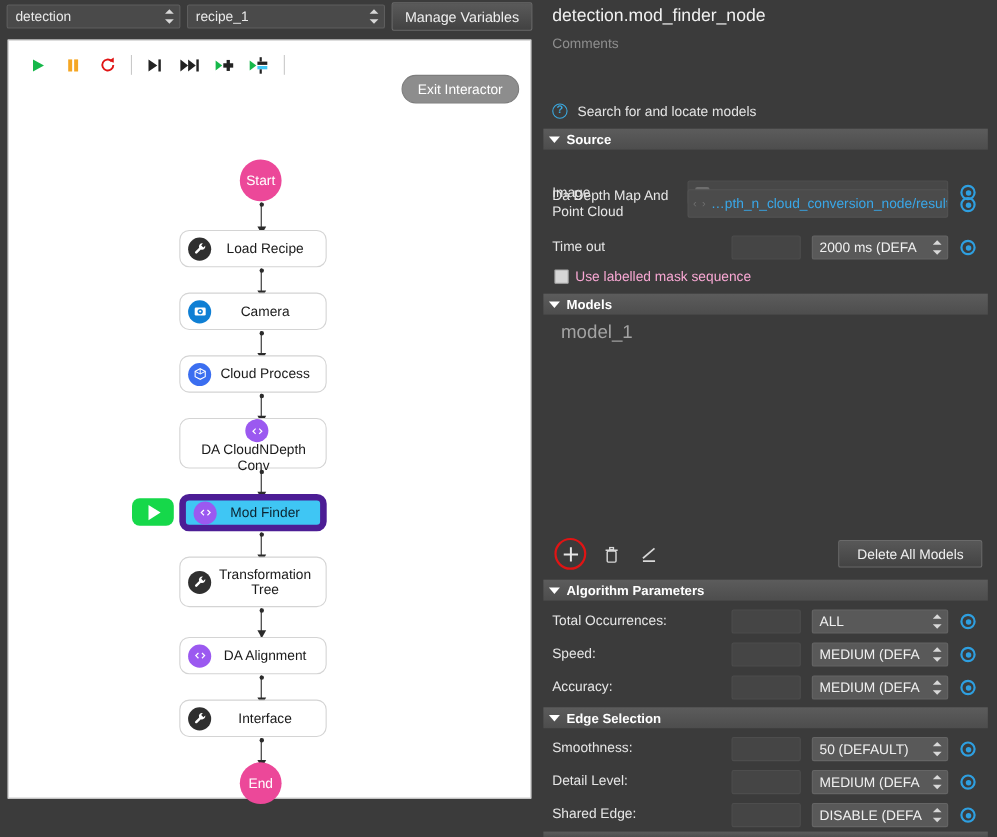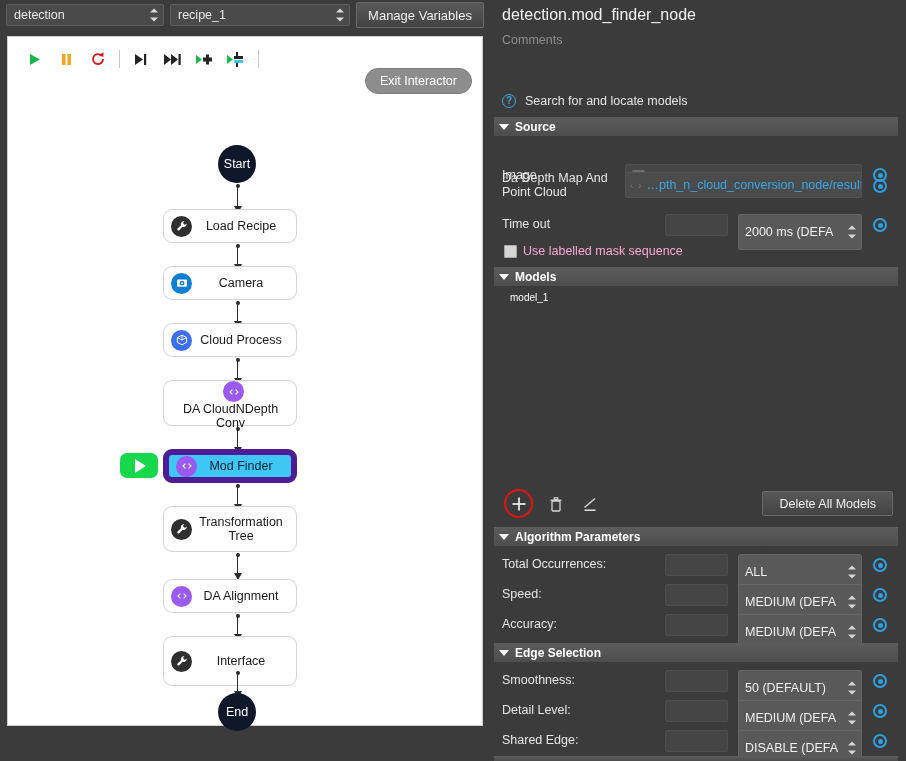--- a/index.html
+++ b/index.html
@@ -71,21 +71,21 @@
     position:absolute; right:10px; top:44px; transform:translateY(-50%);
     height:26px; padding:0 14px; border-radius:13px;
     background:#8d8d8d; border:1px solid #7d7d7d; color:#ffffff;
     font-size:12.5px; display:flex; align-items:center; cursor:pointer;
   }
 
   
   #graph { position:absolute; left:0; top:52px; width:476px; height:636px; }
   .term {
     position:absolute; width:38px; height:38px; border-radius:50%;
-    background:#0f172a; color:#ffffff; font-size:12.5px;
+    background:#ec4899; color:#ffffff; font-size:12.5px;
     display:flex; align-items:center; justify-content:center;
   }
   .node {
     position:absolute; left:155px; width:134px;
     background:#ffffff; border:1px solid #d4d4d4; border-radius:9px;
     display:flex; align-items:center; padding-left:7px;
     color:#1a1a1a; font-size:12.5px;
   }
   .node .nlabel { flex:1; text-align:center; padding-right:6px; line-height:1.12; }
   .node .nicon {
@@ -166,21 +166,21 @@
   .plabel { position:absolute; left:12px; font-size:12.5px; color:#e6e6e6;
     line-height:1.15; }
   .field {
     position:absolute; background:#474747; border:1px solid #4f4f4f;
     border-radius:2px; height:22px; display:flex; align-items:center;
     padding:0 6px; font-size:12.5px; color:#e6e6e6; overflow:hidden;
     white-space:nowrap;
   }
   .field.num { background:#454545; border:1px solid #4d4d4d; }
   .selbox {
-    position:absolute; height:36px; background:#595959;
+    position:absolute; height:22px; background:#595959;
     border:1px solid #656565; border-radius:2px;
     display:flex; align-items:center; padding:0 16px 0 6px;
     font-size:12.5px; color:#f0f0f0; overflow:hidden; white-space:nowrap;
     cursor:pointer;
   }
   .dot-btn {
     position:absolute; width:14px;height:14px;border-radius:50%;
     border:2px solid #2e9fe0; display:flex;align-items:center;justify-content:center;
     cursor:pointer;
   }
@@ -202,22 +202,22 @@
   .cam-icon::after{content:'';position:absolute;left:4px;top:3px;
     width:5px;height:5px;border-radius:50%;background:#4a4a4a;}
 
   .chk {
     position:absolute; width:13px;height:13px;
     background:#d6d6d6; border:1px solid #a8a8a8; border-radius:1px;
     cursor:pointer;
   }
   .chk-label { position:absolute; font-size:12.5px; color:#f9a8d4; }
 
-  #model-item { position:absolute; left:20px; top:292px; font-size:10px;
-    color:#ffffff; cursor:pointer; }
+  #model-item { position:absolute; left:20px; top:292px; font-size:17px;
+    color:#a3a3a3; cursor:pointer; }
 
   
   #model-tools { position:absolute; left:0; top:490px; width:416px; height:30px; }
   .mtool { position:absolute; width:26px;height:26px;
     display:flex;align-items:center;justify-content:center; cursor:pointer; }
   #add-highlight {
     position:absolute; left:504px; top:489px; width:29px;height:29px;
     border:2.5px solid #e01414; border-radius:50%;
     pointer-events:none;
   }
@@ -390,21 +390,21 @@
         <span class="nicon ic-purple">
           <svg width="12" height="12" viewBox="0 0 12 12">
               <polyline points="4.4,3.6 2,6 4.4,8.4" fill="none" stroke="#ffffff" stroke-width="1.1"></polyline>
               <polyline points="7.6,3.6 10,6 7.6,8.4" fill="none" stroke="#ffffff" stroke-width="1.1"></polyline>
             </svg>
         </span>
         <span class="nlabel">DA Alignment</span>
       </div>
       <div class="edge" style="top:525px; height:26px;"></div>
 
-      <div class="node" style="top:547px; height:50px;">
+      <div class="node" style="top:547px; height:34px;">
         <span class="nicon ic-dark">
           <svg width="12" height="12" viewBox="0 0 12 12">
               <path d="M8.4 1.2a3 3 0 0 0-3.4 4L1.6 8.6a1.1 1.1 0 1 0 1.6 1.6l3.4-3.4a3 3 0 0 0 4-3.4L8.9 5.1 6.9 3.1z" fill="#ffffff"></path>
             </svg>
         </span>
         <span class="nlabel">Interface</span>
       </div>
       <div class="edge" style="top:582px; height:26px;"></div>
 
       <div class="term" style="left:210px; top:604px;">End</div>

